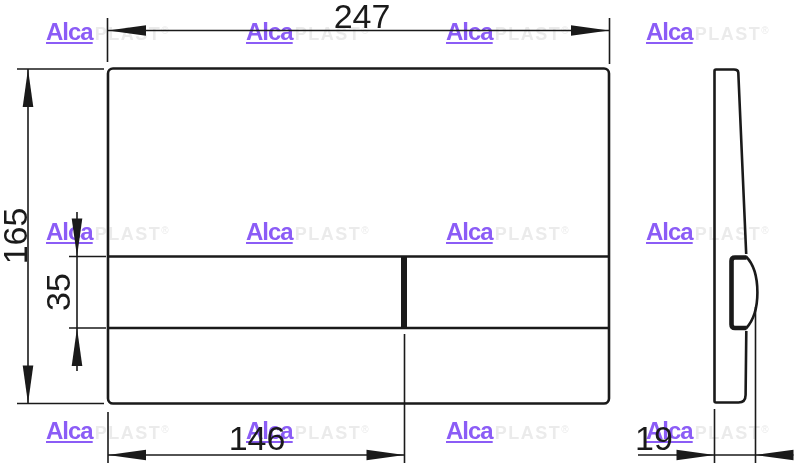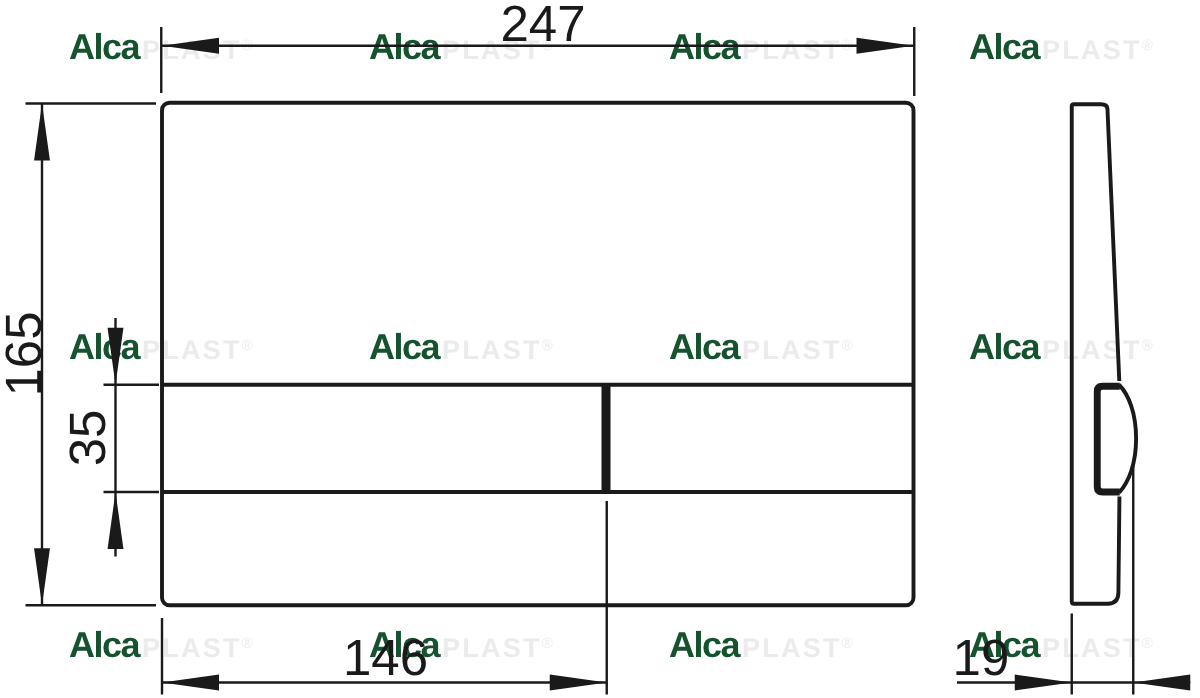--- a/index.html
+++ b/index.html
@@ -10,21 +10,21 @@
     overflow:hidden;
     font-family:"Liberation Sans",sans-serif;
   }
   
   .wm{
     position:absolute;
     white-space:nowrap;
     user-select:none;
     line-height:28px;
   }
-  .wm-a{font-weight:bold;font-size:24px;color:#14532d;letter-spacing:-1px;}
+  .wm-a{font-weight:bold;font-size:24px;color:#8b5cf6;letter-spacing:-1px;text-decoration:underline;}
   .wm-p{font-weight:bold;font-size:18px;color:#ebebeb;letter-spacing:1.5px;margin-left:2px;}
   .wm-r{font-size:10px;color:#ebebeb;vertical-align:super;}
   
   svg{position:absolute;left:0;top:0;}
   .outline{stroke:#1a1a1a;stroke-width:2.6;fill:none;}
   .thick{stroke:#1a1a1a;stroke-width:4.6;fill:none;}
   .divider{stroke:#1a1a1a;stroke-width:6;fill:none;}
   .thin{stroke:#1a1a1a;stroke-width:1.6;fill:none;}
   .arrow{fill:#1a1a1a;stroke:none;}
   .dim-text{

